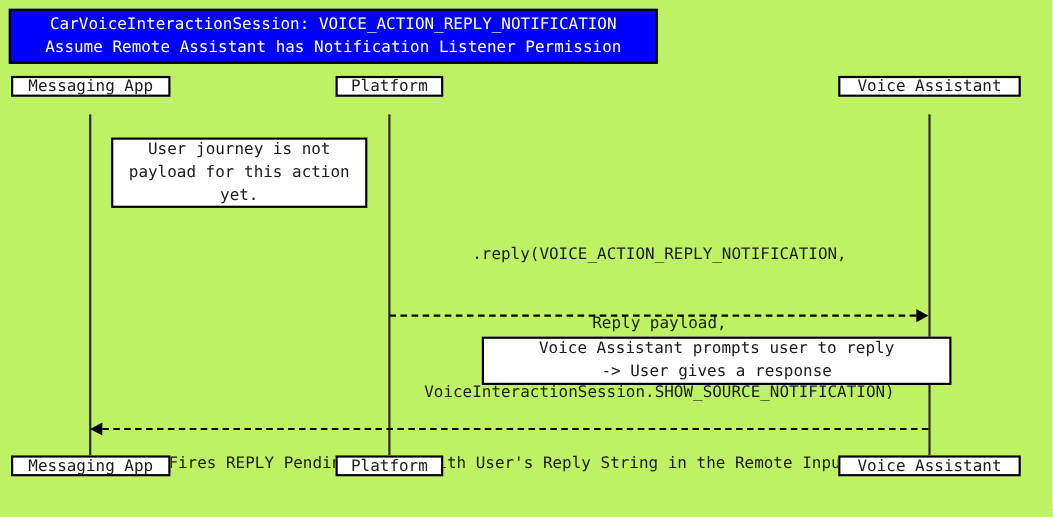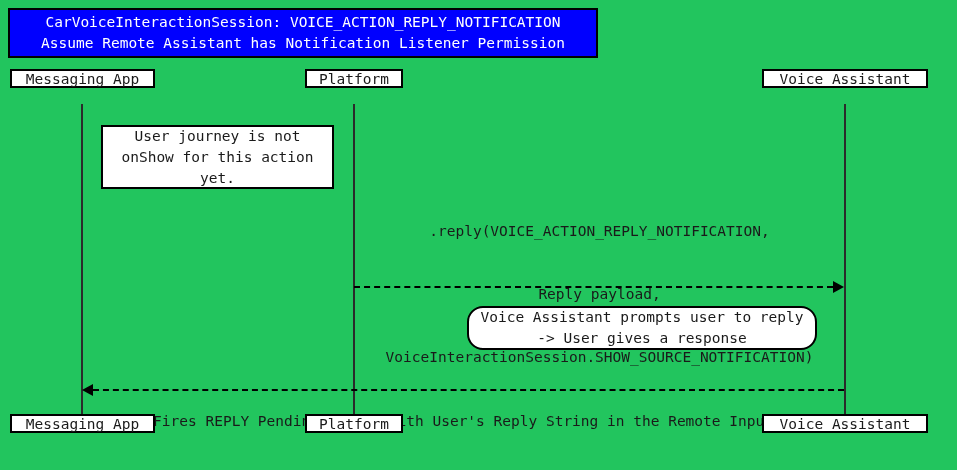--- a/index.html
+++ b/index.html
@@ -4,21 +4,21 @@
 <style>
   html, body {
     margin: 0;
     padding: 0;
     background: #ffffff;
   }
   #diagram {
     position: relative;
     width: 957px;
     height: 470px;
-    background: #22c55e;
+    background: #bef264;
     font-family: "DejaVu Sans Mono", "Liberation Mono", monospace;
     overflow: hidden;
   }
 
   
   .title-box {
     position: absolute;
     left: 8px;
     top: 8px;
     width: 590px;
@@ -129,33 +129,33 @@
   </div>
   <div class="participant" style="left:305px; top:69px; width:98px;">
     <span>Platform</span>
   </div>
   <div class="participant" style="left:762px; top:69px; width:166px;">
     <span>Voice Assistant</span>
   </div>
 
   <div class="note" style="left:101px; top:125px; width:233px; height:64px;">
     <div>User journey is not</div>
-    <div>onShow for this action</div>
+    <div>payload for this action</div>
     <div>yet.</div>
   </div>
 
   <div class="msg-label" style="left:355px; top:179px; width:489px;">
     <div>.reply(VOICE_ACTION_REPLY_NOTIFICATION,</div>
     <div>Reply payload,</div>
     <div>VoiceInteractionSession.SHOW_SOURCE_NOTIFICATION)</div>
   </div>
   <div class="arrow-line" style="left:354px; top:286px; width:479px;"></div>
   <div class="arrow-head right" style="left:833px; top:281px;"></div>
 
-  <div class="note" style="left:467px; top:306px; width:350px; height:44px;border-radius:16px;">
+  <div class="note" style="left:438px; top:306px; width:427px; height:44px;">
     <div>Voice Assistant prompts user to reply</div>
     <div>-&gt; User gives a response</div>
   </div>
 
   <div class="msg-label" style="left:82px; top:369px; width:762px;">
     <div>Fires REPLY Pending Intent with User's Reply String in the Remote Input</div>
   </div>
   <div class="arrow-line" style="left:93px; top:389px; width:751px;"></div>
   <div class="arrow-head left" style="left:82px; top:384px;"></div>
 

